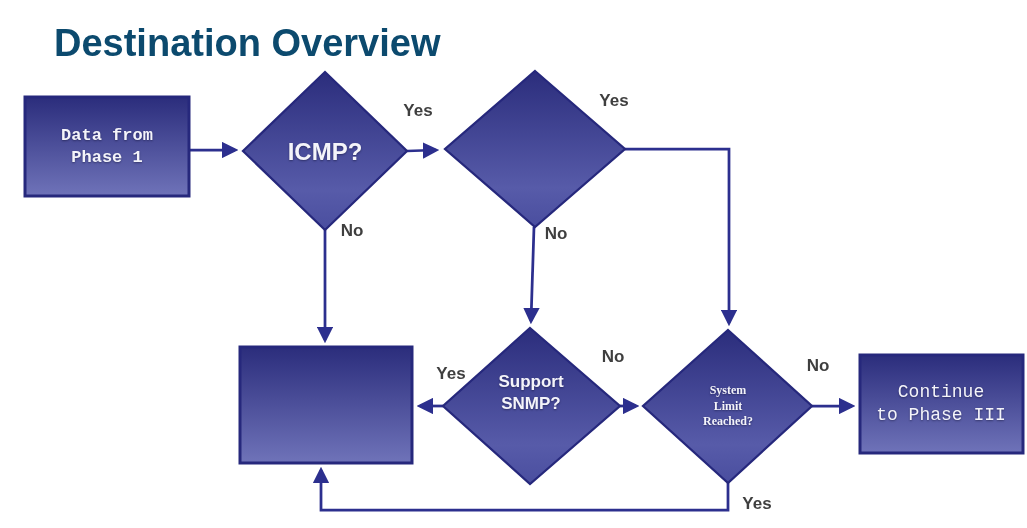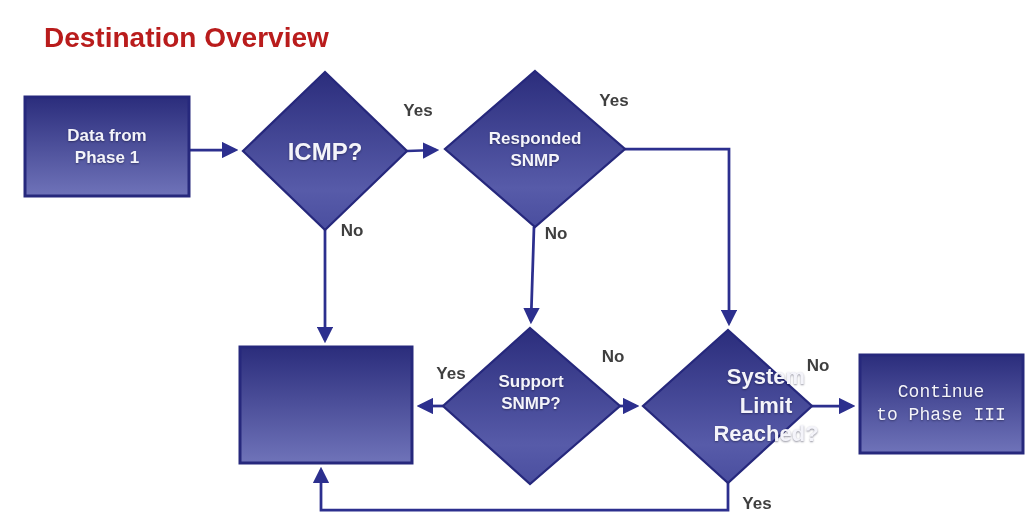--- a/index.html
+++ b/index.html
@@ -15,26 +15,26 @@
     background: #ffffff;
     overflow: hidden;
   }
   .layer {
     position: absolute;
     left: 0;
     top: 0;
   }
   .diagram-title {
     position: absolute;
-    left: 44px;
+    left: 54px;
     top: 22px;
-    font-size: 28px;
+    font-size: 38px;
     font-weight: bold;
     letter-spacing: 0px;
-    color: #b91c1c;
+    color: #0c4a6e;
     white-space: nowrap;
   }
   .node-label {
     position: absolute;
     transform: translate(-50%, -50%);
     text-align: center;
     color: #f4f4fa;
     font-size: 17px;
     font-weight: bold;
     line-height: 1.3;
@@ -95,28 +95,26 @@
       <polygon points="535,71 625,149 535,227 445,149" fill="url(#gradDiamond)" stroke-width="2.25"></polygon>
       <rect x="240" y="347" width="172" height="116" fill="url(#gradRect)"></rect>
       <polygon points="530,328 620,406 530,484 443,406" fill="url(#gradDiamond)" stroke-width="2.25"></polygon>
       <polygon points="728,330 812,406 728,483 643,406" fill="url(#gradDiamond)" stroke-width="2.25"></polygon>
       <rect x="860" y="355" width="163" height="98" fill="url(#gradRect)"></rect>
     </g>
   </svg>
 
   <div class="diagram-title">Destination Overview</div>
 
-  <div class="node-label" style="left:107px; top:147px; width:150px;">Data from
+  <div class="node-label" style="left:107px; top:147px; width:150px;font-family:Liberation Mono, monospace;">Data from
 Phase 1</div>
   <div class="node-label" style="left:325px; top:152px; width:140px; font-size:24px;">ICMP?</div>
-  <div class="node-label" style="left:535px; top:150px; width:150px;">Responded
-SNMP</div>
   <div class="node-label" style="left:531px; top:393px; width:140px;">Support
 SNMP?</div>
-  <div class="node-label" style="left:766px; top:406px; width:140px; font-size:22px;">System
+  <div class="node-label" style="left:728px; top:406px; width:140px; font-size:12px;font-family:Liberation Serif, serif;">System
 Limit
 Reached?</div>
   <div class="node-label regular" style="left:941px; top:404px; width:150px;font-family:Liberation Mono, monospace;">Continue
 to Phase III</div>
 
   <div class="edge-label" style="left:418px; top:111px;">Yes</div>
   <div class="edge-label" style="left:352px; top:231px;">No</div>
   <div class="edge-label" style="left:614px; top:101px;">Yes</div>
   <div class="edge-label" style="left:556px; top:234px;">No</div>
   <div class="edge-label" style="left:451px; top:374px;">Yes</div>

